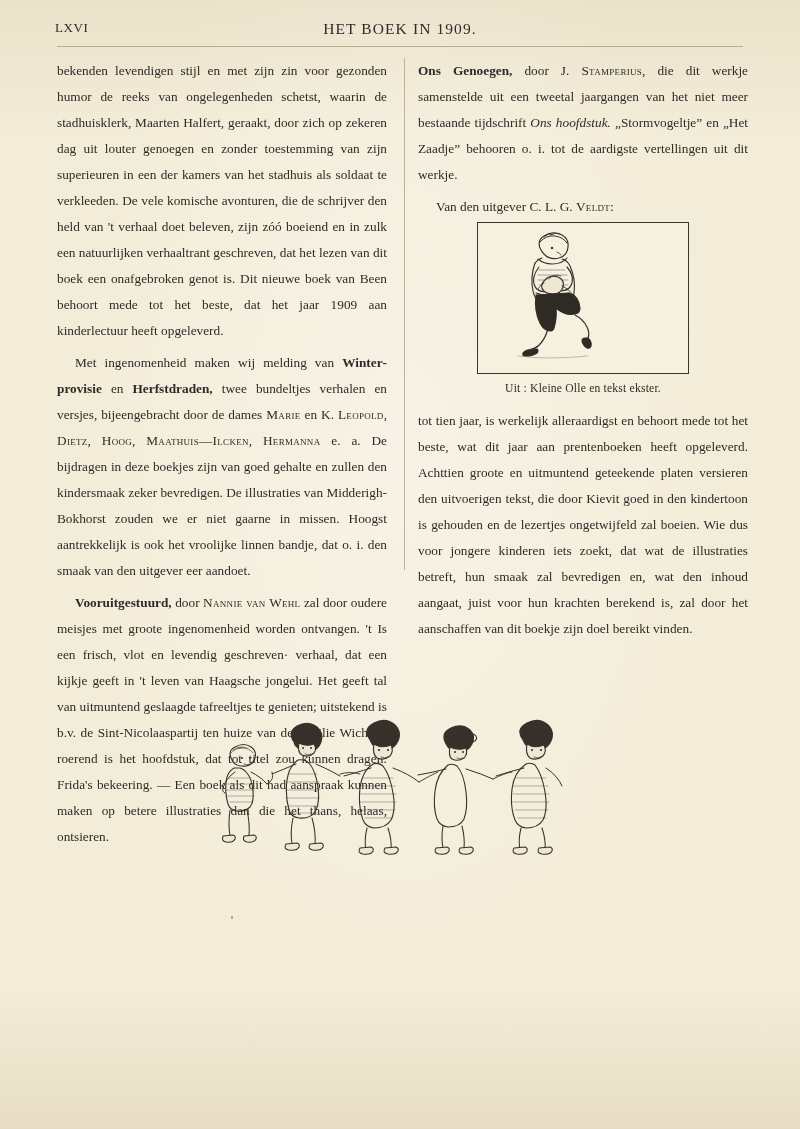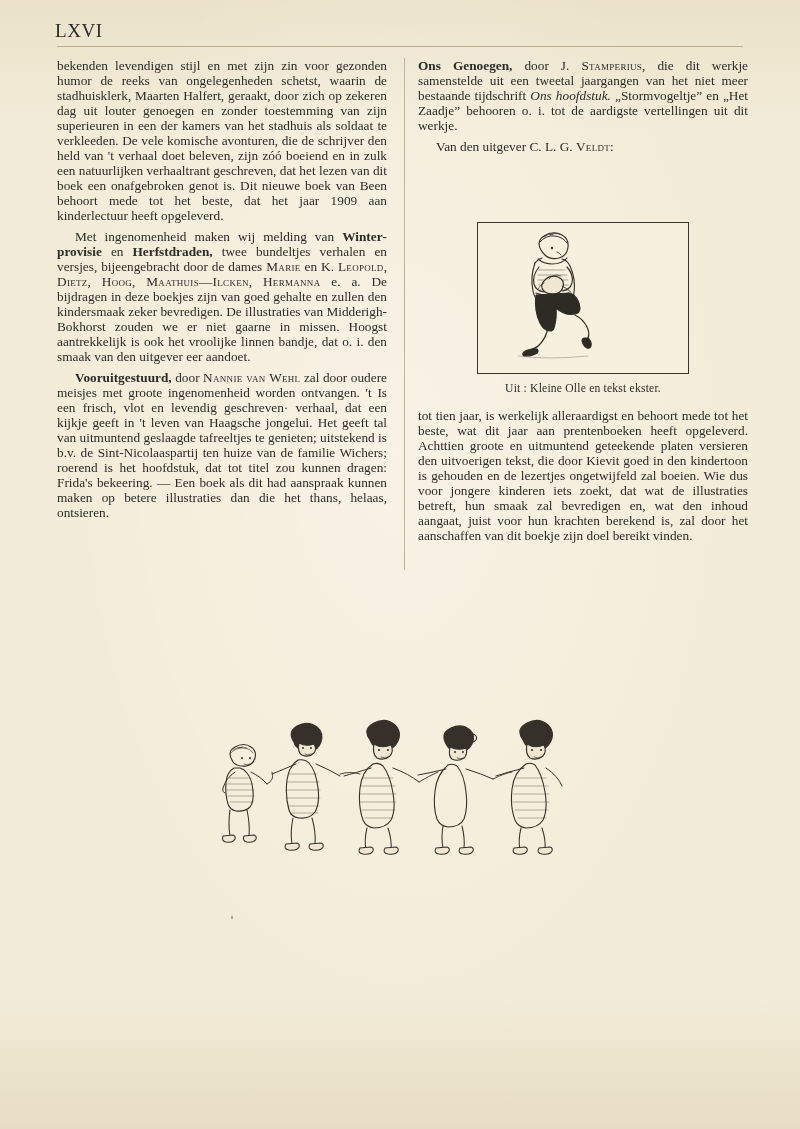--- a/index.html
+++ b/index.html
@@ -33,21 +33,21 @@
     position: absolute;
     left: 55px;
     top: 20px;
     width: 690px;
     height: 22px;
   }
   .folio {
     position: absolute;
     left: 0;
     top: 0;
-    font-size: 19px;
+    font-size: 13px;
     letter-spacing: 0.6px;
     font-variant: small-caps;
   }
   .running-title {
     position: absolute;
     left: 0;
     top: 0;
     width: 690px;
     text-align: center;
     font-size: 15.5px;
@@ -67,21 +67,21 @@
     top: 58px;
     width: 1px;
     height: 512px;
     background: #c0b391;
   }
   .col {
     position: absolute;
     top: 58px;
     width: 330px;
     font-size: 13.3px;
-    line-height: 15px;
+    line-height: 26px;
     text-align: justify;
   }
   .col.left { left: 57px; }
   .col.right { left: 418px; }
 
   p {
     margin: 0 0 0 0;
   }
   p.indent { text-indent: 18px; }
   p.gap { margin-top: 6px; }
@@ -135,20 +135,21 @@
 </style>
 </head>
 <body>
 
 <div class="paper-texture"></div>
 
 <div class="page">
 
   <div class="header">
     <div class="folio">LXVI</div>
+    <div class="running-title">HET BOEK IN 1909.</div>
   </div>
   <div class="header-rule"></div>
   <div class="col-rule"></div>
 
   <div class="col left">
     <p>bekenden levendigen stijl en met zijn zin voor ge­zonden humor de reeks van ongelegenheden schetst, waarin de stadhuisklerk, Maarten Halfert, geraakt, door zich op zekeren dag uit louter genoegen en zonder toestemming van zijn superieuren in een der kamers van het stadhuis als soldaat te verkleeden. De vele komische avonturen, die de schrijver den held van 't verhaal doet beleven, zijn zóó boeiend en in zulk een natuurlijken verhaaltrant geschreven, dat het lezen van dit boek een onafgebroken genot is. Dit nieuwe boek van Been behoort mede tot het beste, dat het jaar 1909 aan kinderlectuur heeft opgeleverd.</p>
     <p class="indent gap">Met ingenomenheid maken wij melding van <b>Winter­provisie</b> en <b>Herfstdraden,</b> twee bundeltjes ver­halen en versjes, bijeengebracht door de dames <span class="sc">Marie</span> en K. <span class="sc">Leopold</span>, <span class="sc">Dietz</span>, <span class="sc">Hoog</span>, <span class="sc">Maathuis—Ilcken</span>, <span class="sc">Hermanna</span> e. a. De bijdragen in deze boekjes zijn van goed gehalte en zullen den kindersmaak zeker bevredigen. De illustraties van Midderigh-Bokhorst zouden we er niet gaarne in missen. Hoogst aantrek­kelijk is ook het vroolijke linnen bandje, dat o. i. den smaak van den uitgever eer aandoet.</p>
     <p class="indent gap"><b>Vooruitgestuurd,</b> door <span class="sc">Nannie van Wehl</span> zal door oudere meisjes met groote ingenomenheid worden ontvangen. 't Is een frisch, vlot en levendig geschreven· verhaal, dat een kijkje geeft in 't leven van Haagsche jongelui. Het geeft tal van uitmuntend geslaagde ta­freeltjes te genieten; uitstekend is b.v. de Sint-Nicolaas­partij ten huize van de familie Wichers; roerend is het hoofdstuk, dat tot titel zou kunnen dragen: Frida's bekeering. — Een boek als dit had aanspraak kunnen maken op betere illustraties dan die het thans, helaas, ontsieren.</p>
   </div>
 

